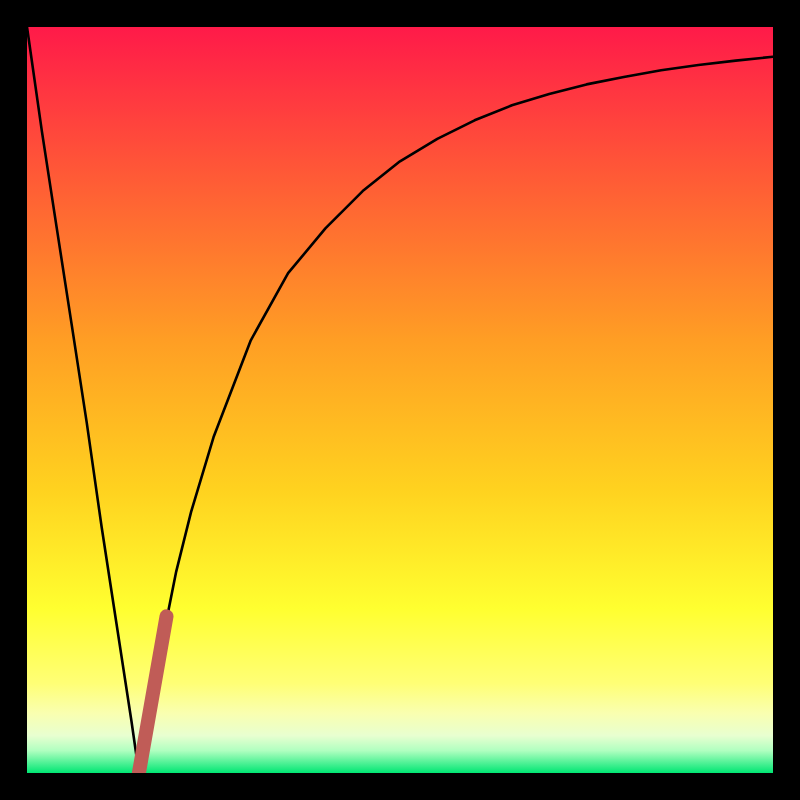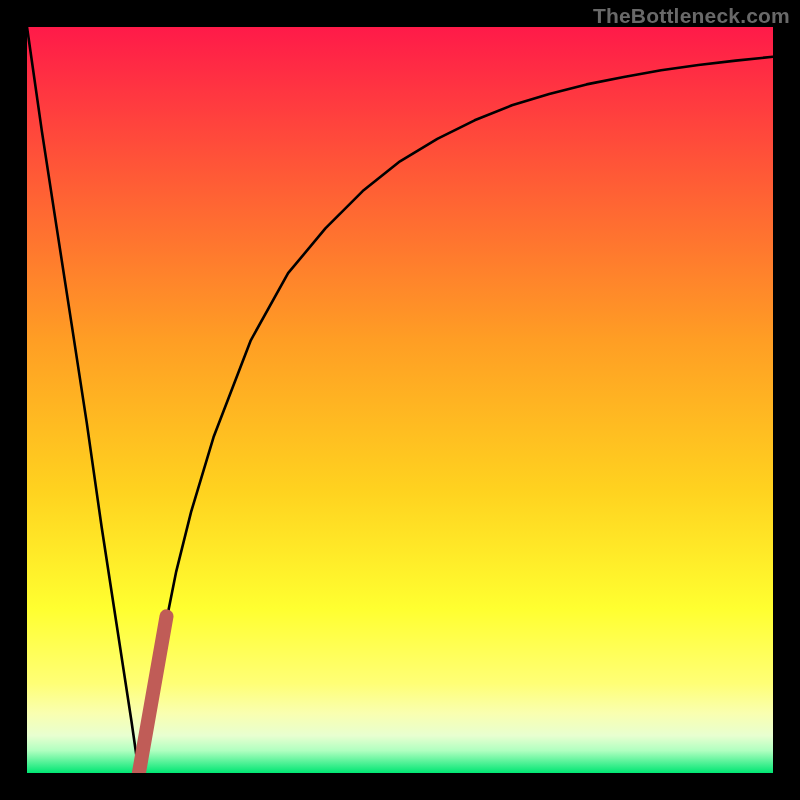--- a/index.html
+++ b/index.html
@@ -56,14 +56,13 @@
           <stop offset="95%" stop-color="#e8ffd0"></stop>
           <stop offset="97%" stop-color="#b0ffc0"></stop>
           <stop offset="100%" stop-color="#00e673"></stop>
         </linearGradient>
       </defs>
       <rect x="0" y="0" width="746" height="746" fill="url(#bg)"></rect>
       <path id="curve-path" d="M0.0 0.0 L14.9 104.4 L29.8 201.4 L44.8 298.4 L59.7 395.4 L74.6 499.8 L89.5 596.8 L104.4 693.8 L111.9 746.0 L119.4 701.2 L134.3 619.2 L149.2 544.6 L164.1 484.9 L186.5 410.3 L223.8 313.3 L261.1 246.2 L298.4 201.4 L335.7 164.1 L373.0 134.3 L410.3 111.9 L447.6 93.3 L484.9 78.3 L522.2 67.1 L559.5 57.4 L596.8 50.0 L634.1 43.3 L671.4 38.0 L708.7 33.6 L746.0 29.8 " fill="none" stroke="#000" stroke-width="2.6" stroke-linecap="round" stroke-linejoin="round"></path>
       <line id="marker-line" x1="111.89999999999999" y1="746" x2="139.502" y2="589.34" stroke="#c05c57" stroke-width="14" stroke-linecap="round"></line>
     </svg>
   </div>
-  <div class="watermark">TheBottleneck.com</div>
 </div>
 
 </body></html>

